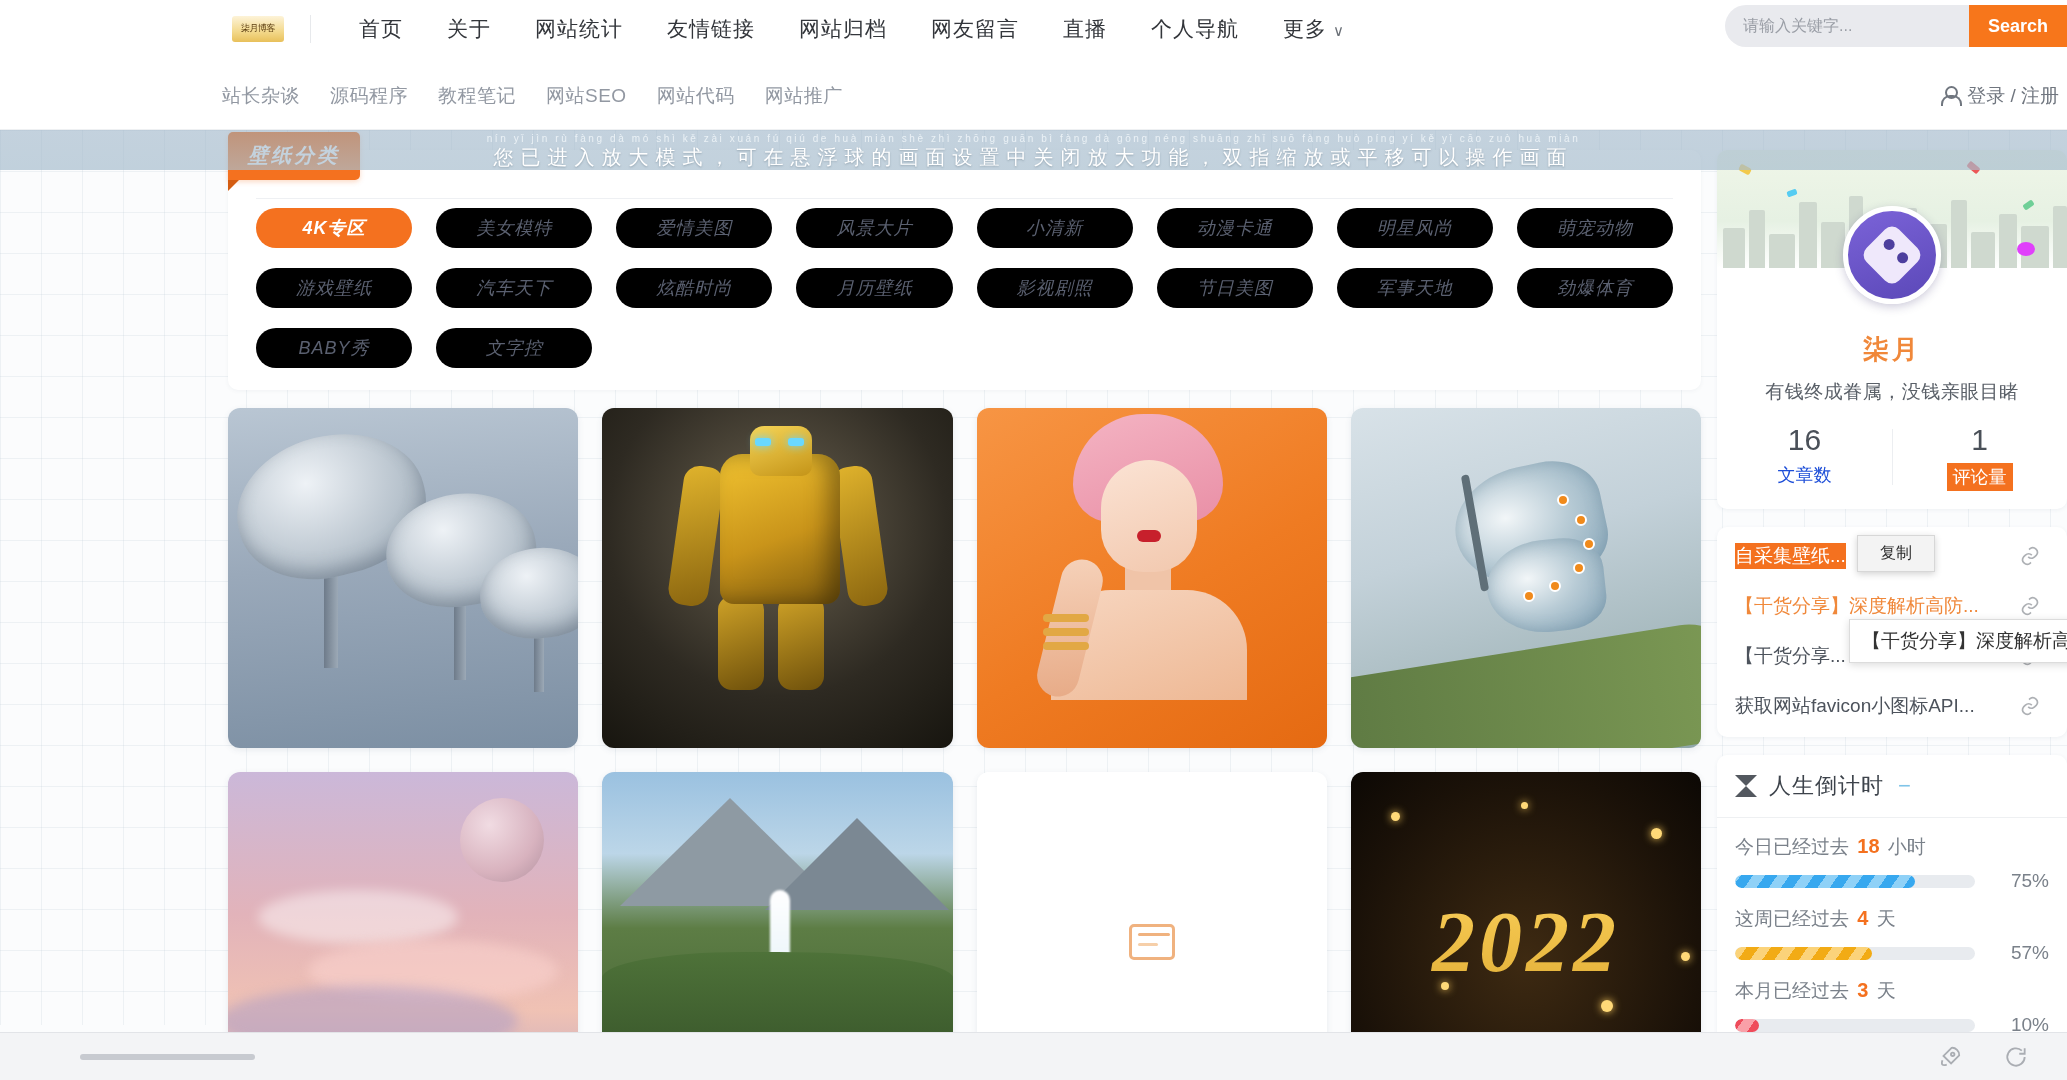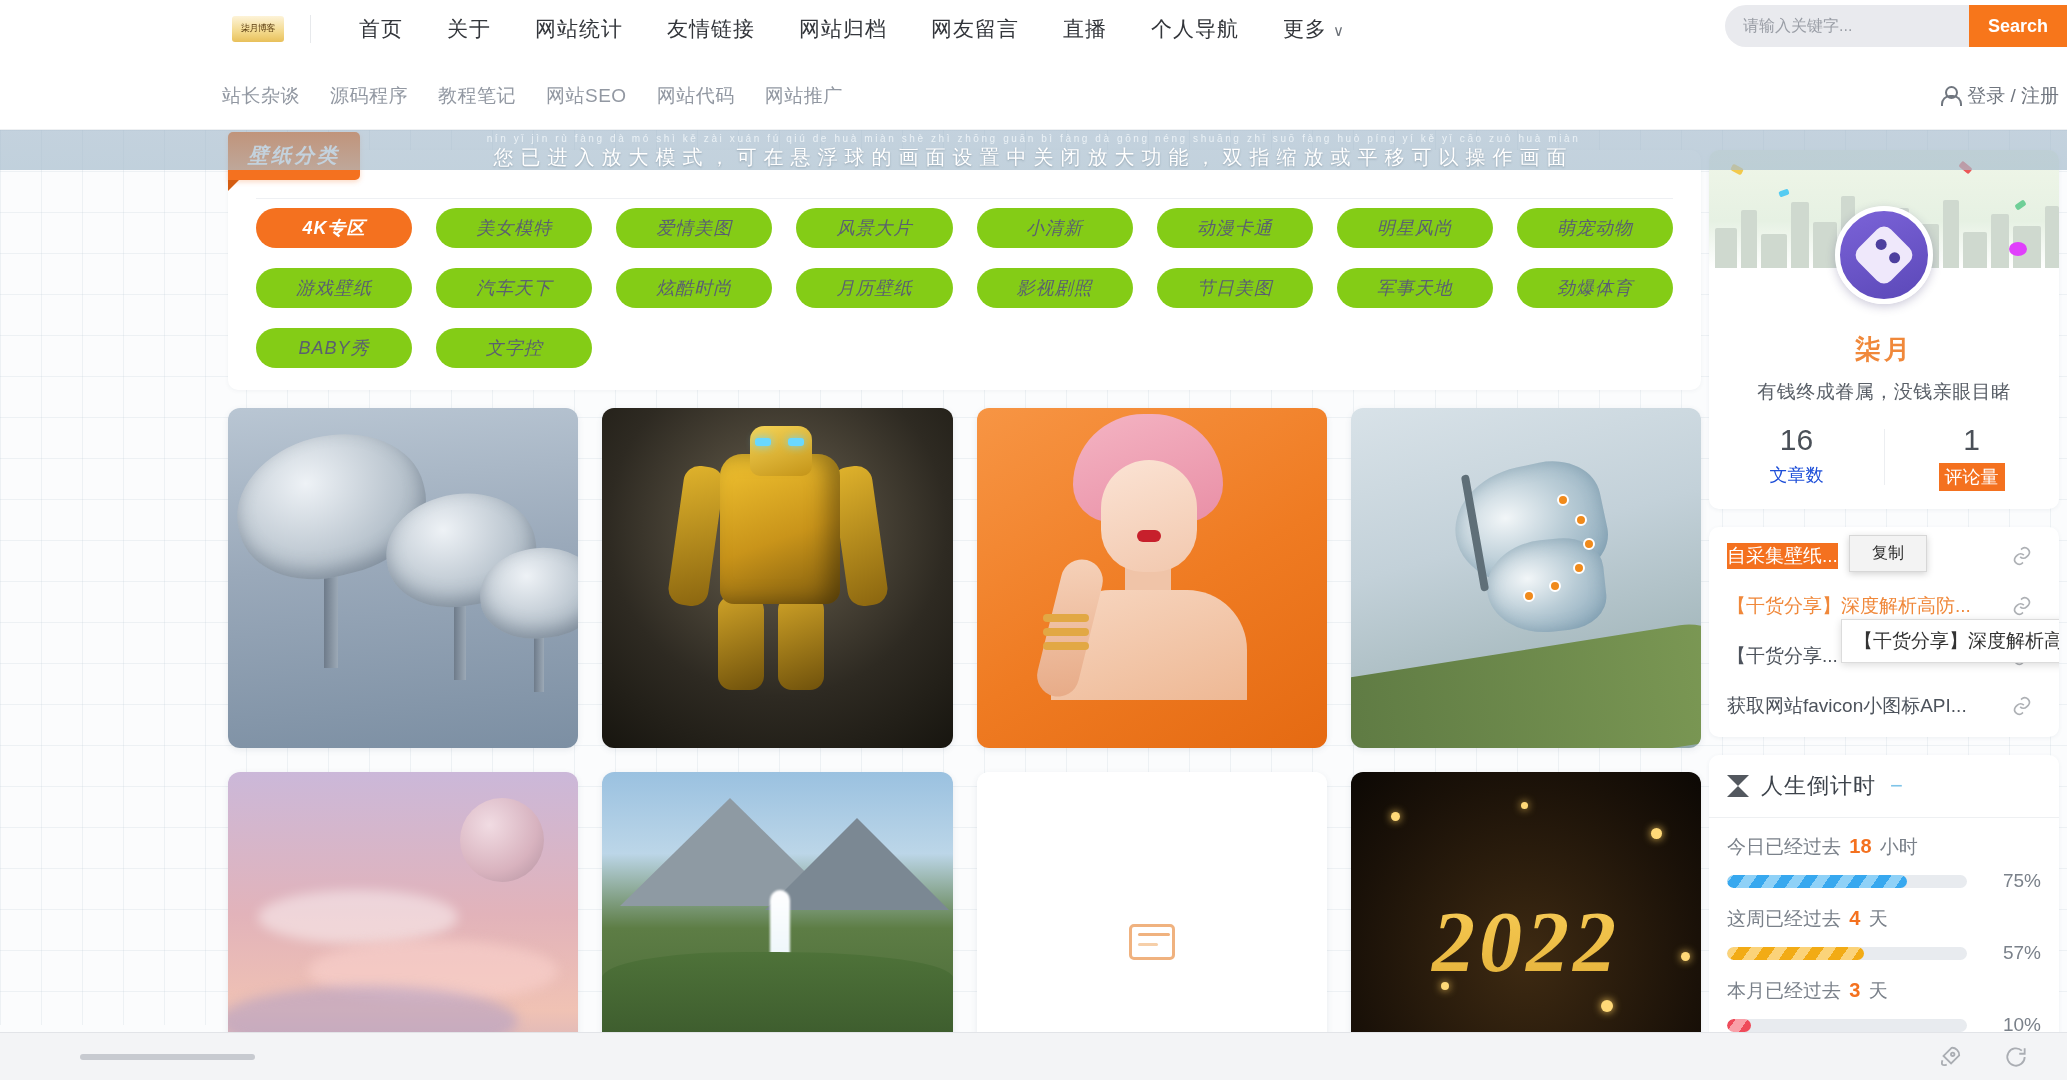--- a/index.html
+++ b/index.html
@@ -139,21 +139,21 @@
   .cat-flag::after {
     content:""; position:absolute; left:0; bottom:-11px;
     border-left: 11px solid #d45c11;
     border-bottom: 11px solid transparent;
   }
   .cat-divider { position:absolute; left:28px; right:28px; top:48px; height:1px; background:#eef0f3; }
 
   .cat-grid { display: grid; grid-template-columns: repeat(8, 1fr); gap: 20px 24px; }
   .cat-tag {
     height: 40px; border-radius: 20px;
-    background: #84cc16; color: #5a6070;
+    background: #000000; color: #5a6070;
     display: flex; align-items: center; justify-content: center;
     font-size: 18px; letter-spacing: 1px; cursor: pointer;
     user-select: none;
   }
   .cat-tag.active { background: #f4711f; color: #fff; font-weight: bold; }
   .cat-tag.empty { background: transparent; cursor: default; }
 
   
   .wallgrid {
     margin-top: 18px;
@@ -303,21 +303,21 @@
     position:absolute; inset:0; display:flex; align-items:center; justify-content:center;
     font-size: 86px; font-weight: bold; letter-spacing: 4px;
     background: linear-gradient(180deg,#ffe9a8,#f2c44c 45%,#c88c18);
     -webkit-background-clip: text; background-clip: text; color: transparent;
     font-family: "Liberation Serif", serif;
   }
   .art-2022 .spark { position:absolute; border-radius:50%; background:#ffd978; box-shadow:0 0 8px #ffcf5e; }
 
   
   .sidebar {
-    position: absolute; right: 8px; top: 150px; width: 350px;
+    position: absolute; right: 0; top: 150px; width: 350px;
   }
   .card {
     background: #fff; border-radius: 10px;
     box-shadow: 0 1px 4px rgba(60,80,110,.07);
     margin-bottom: 18px; position: relative; overflow: hidden;
   }
 
   
   .profile { padding-bottom: 18px; }
   .pf-banner {

